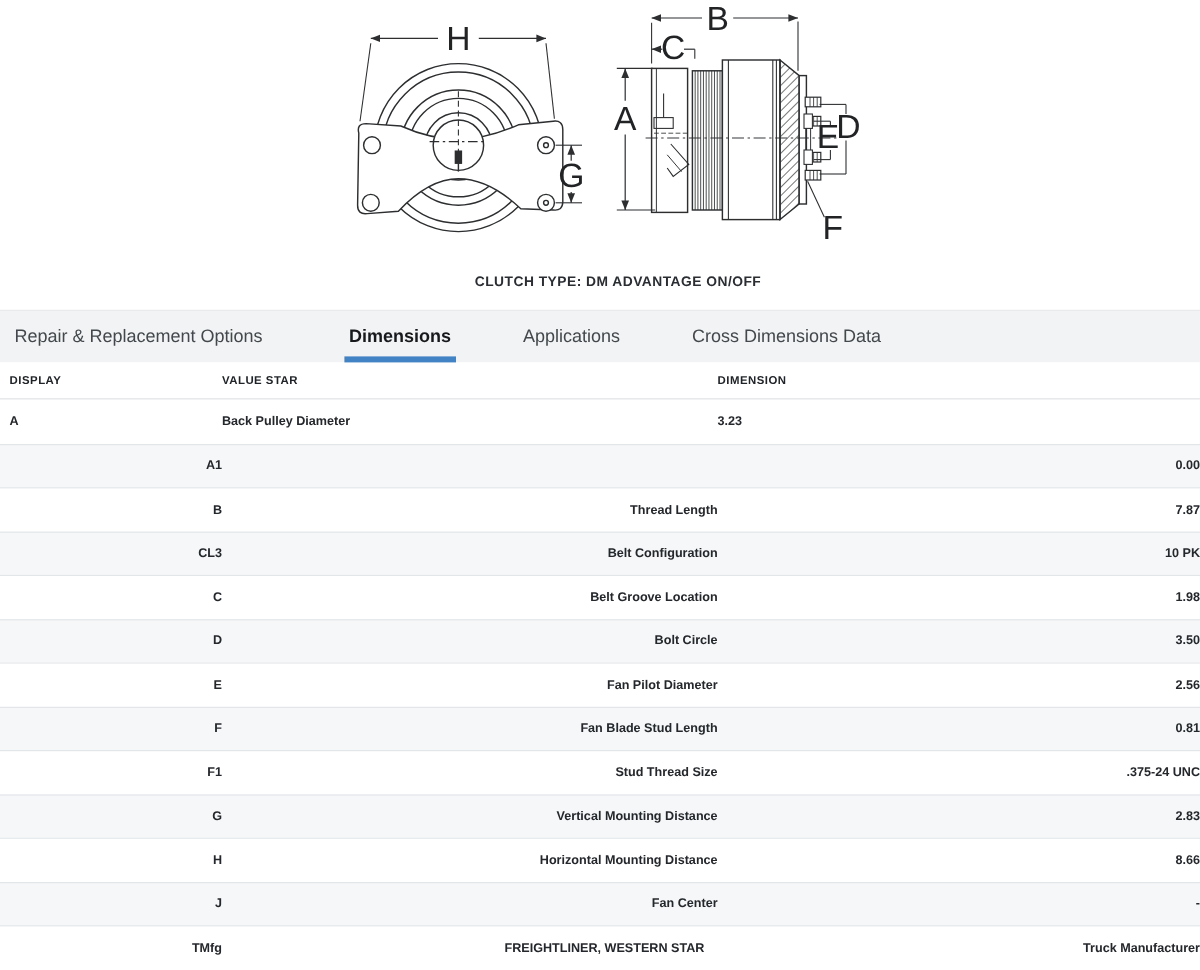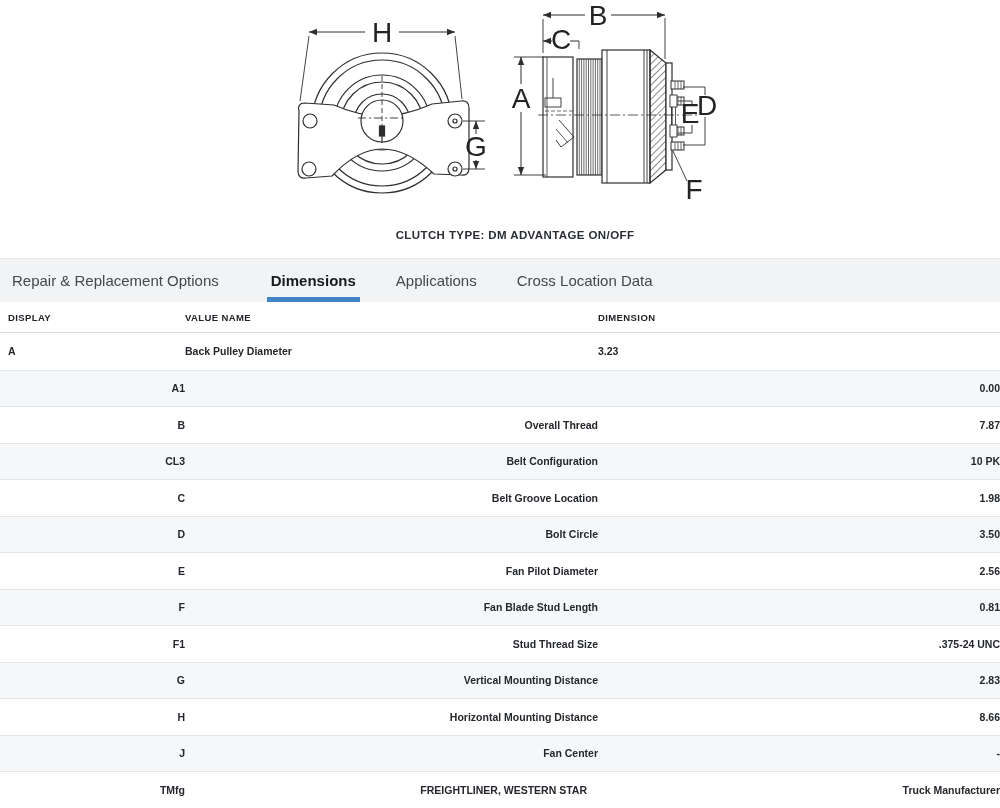--- a/index.html
+++ b/index.html
@@ -14,21 +14,21 @@
 
   
   .diagram{position:relative;width:1000px;height:258px;background:#fff;}
   .diagram svg{position:absolute;top:0;left:0;}
   .diagram .caption{position:absolute;top:229px;left:15px;width:1000px;text-align:center;
     font-size:11.5px;font-weight:700;letter-spacing:.4px;color:#2a2e33;}
   .dim-label{font-family:"Liberation Sans",sans-serif;font-size:28px;font-weight:400;fill:#212325;}
 
   
   .tabbar{display:flex;align-items:stretch;height:44px;background:var(--strip-bg);
-    border-top:1px solid #e6e8ea;padding-left:12px;gap:40px;}
+    border-top:1px solid #e6e8ea;padding-left:12px;gap:60px;}
   .tab{position:relative;display:flex;align-items:center;height:100%;cursor:pointer;
     font-size:15px;color:var(--tab-text);white-space:nowrap;}
   .tab.active{font-weight:700;color:var(--tab-active-text);margin-left:12px;}
   .tab .underline{position:absolute;left:-4px;right:-4px;bottom:0;height:5px;background:var(--accent);}
 
   
   .table{width:1000px;}
   .thead{display:flex;align-items:center;height:31px;padding-left:8px;background:#fff;
     border-bottom:1px solid var(--header-border);}
   .th{font-size:9.5px;font-weight:700;letter-spacing:.4px;color:#202428;}
@@ -196,43 +196,43 @@
       <span class="tab-label">Repair &amp; Replacement Options</span>
     </div>
     <div class="tab active">
       <span class="tab-label">Dimensions</span>
       <span class="underline"></span>
     </div>
     <div class="tab">
       <span class="tab-label">Applications</span>
     </div>
     <div class="tab">
-      <span class="tab-label">Cross Location Data</span>
+      <span class="tab-label">Cross Dimensions Data</span>
     </div>
   </div>
 
   <div class="table">
     <div class="thead">
       <div class="th col-display">DISPLAY</div>
-      <div class="th col-value">VALUE NAME</div>
+      <div class="th col-value">VALUE STAR</div>
       <div class="th col-dimension">DIMENSION</div>
     </div>
     <div class="tbody">
       <div class="row">
         <div class="cell col-display">A</div>
         <div class="cell col-value">Back Pulley Diameter</div>
         <div class="cell col-dimension">3.23</div>
       </div>
       <div class="row">
         <div class="cell col-display">A1</div>
         <div class="cell col-dimension">0.00</div>
       </div>
       <div class="row">
         <div class="cell col-display">B</div>
-        <div class="cell col-value">Overall Thread</div>
+        <div class="cell col-value">Thread Length</div>
         <div class="cell col-dimension">7.87</div>
       </div>
       <div class="row">
         <div class="cell col-display">CL3</div>
         <div class="cell col-value">Belt Configuration</div>
         <div class="cell col-dimension">10 PK</div>
       </div>
       <div class="row">
         <div class="cell col-display">C</div>
         <div class="cell col-value">Belt Groove Location</div>

